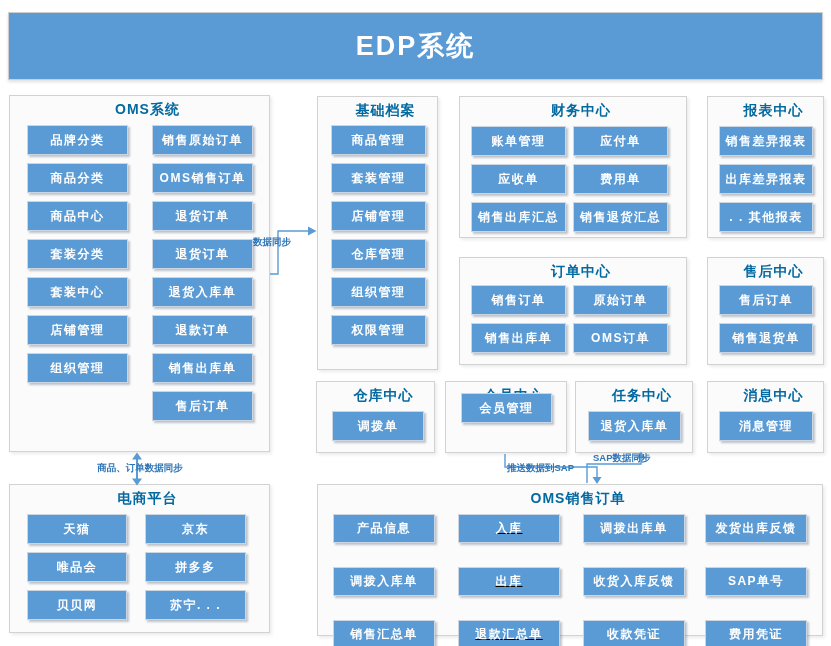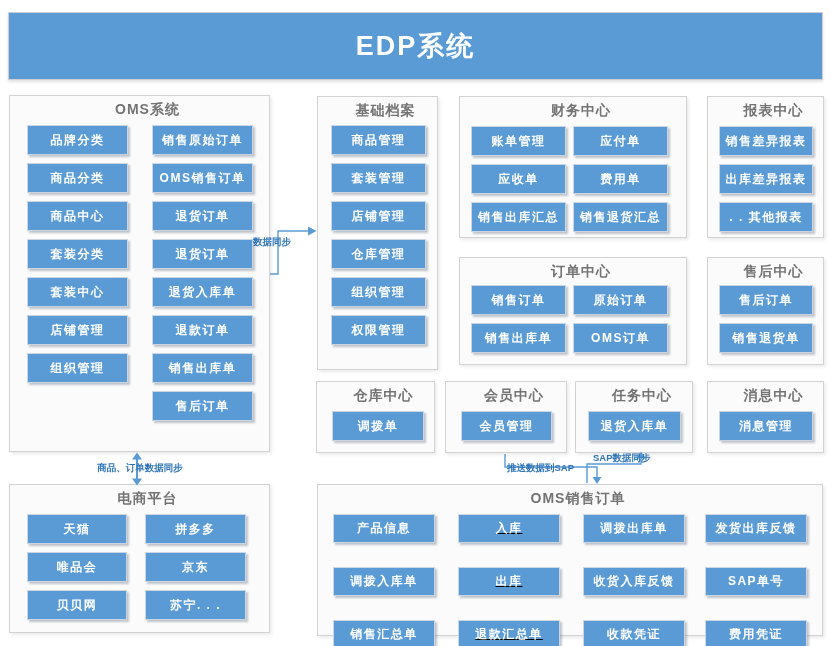--- a/index.html
+++ b/index.html
@@ -16,21 +16,21 @@
   }
   .banner span {
     color:#ffffff; font-size:27px; font-weight:bold; letter-spacing:2px;
   }
   .box {
     position:absolute; background:#fbfbfb; border:1px solid #d2d2d2;
     box-sizing:border-box; box-shadow:2px 2px 3px rgba(0,0,0,0.08);
   }
   .box-title {
     position:absolute; top:5px; left:16px; right:0; text-align:center;
-    font-size:14px; font-weight:bold; color:#737373; letter-spacing:1px;
+    font-size:14px; font-weight:bold; color:#0369a1; letter-spacing:1px;
   }
   .col {
     position:absolute; display:flex; flex-direction:column; gap:8px;
   }
   .col.sap-col { gap:24px; }
   .btn {
     display:flex; align-items:center; justify-content:center;
     height:30px; flex:0 0 30px; width:100%;
     background:#5B9BD5; border:1px solid #ccd6e2; box-sizing:border-box;
     box-shadow:2px 2px 2px rgba(100,110,125,0.4);
@@ -132,21 +132,21 @@
 
 <div class="box" style="left:316px; top:381px; width:119px; height:72px;">
   <div class="box-title">仓库中心</div>
   <div class="col" style="left:15px; top:29px; width:92px;">
     <button class="btn">调拨单</button>
   </div>
 </div>
 
 <div class="box" style="left:445px; top:381px; width:122px; height:72px;">
   <div class="box-title">会员中心</div>
-  <div class="col" style="left:15px; top:29px; width:91px;">
+  <div class="col" style="left:15px; top:11px; width:91px;">
     <button class="btn">会员管理</button>
   </div>
 </div>
 
 <div class="box" style="left:575px; top:381px; width:118px; height:72px;">
   <div class="box-title">任务中心</div>
   <div class="col" style="left:12px; top:29px; width:93px;">
     <button class="btn">退货入库单</button>
   </div>
 </div>
@@ -159,22 +159,22 @@
 </div>
 
 <div class="box" style="left:9px; top:484px; width:261px; height:149px;">
   <div class="box-title">电商平台</div>
   <div class="col" style="left:17px; top:29px; width:100px;">
     <button class="btn">天猫</button>
     <button class="btn">唯品会</button>
     <button class="btn">贝贝网</button>
   </div>
   <div class="col" style="left:135px; top:29px; width:101px;">
+    <button class="btn">京东</button>
     <button class="btn">拼多多</button>
-    <button class="btn">京东</button>
     <button class="btn">苏宁. . .</button>
   </div>
 </div>
 
 <div class="box" style="left:317px; top:484px; width:506px; height:152px;">
   <div class="box-title">OMS销售订单</div>
   <div class="col sap-col" style="left:15px; top:29px; width:102px;">
     <button class="btn">产品信息</button>
     <button class="btn">调拨入库单</button>
     <button class="btn">销售汇总单</button>

